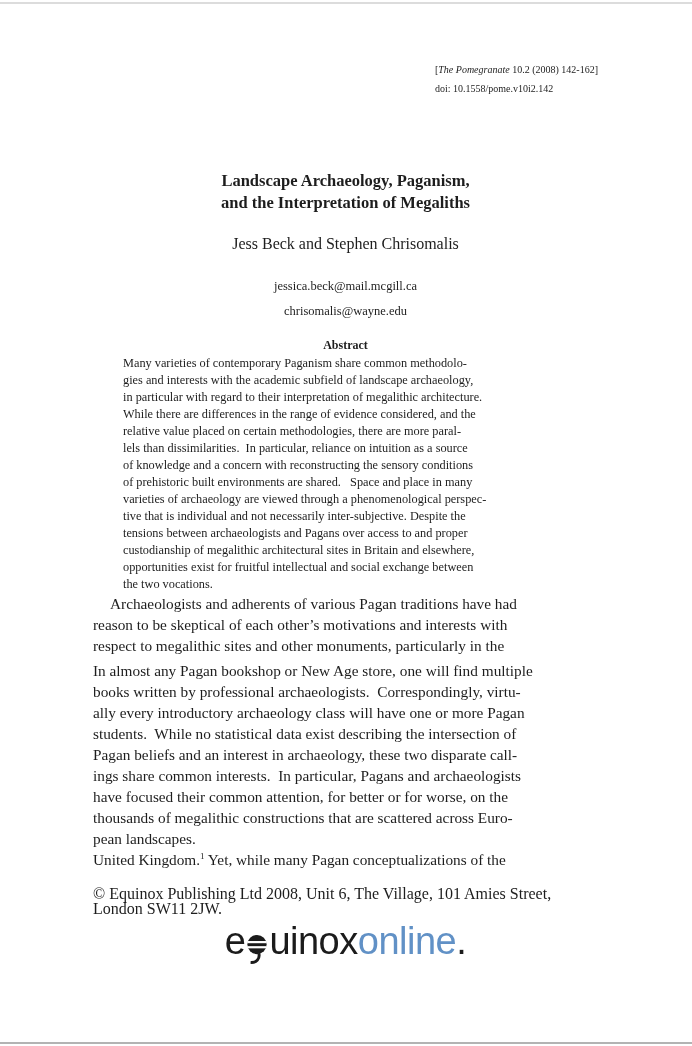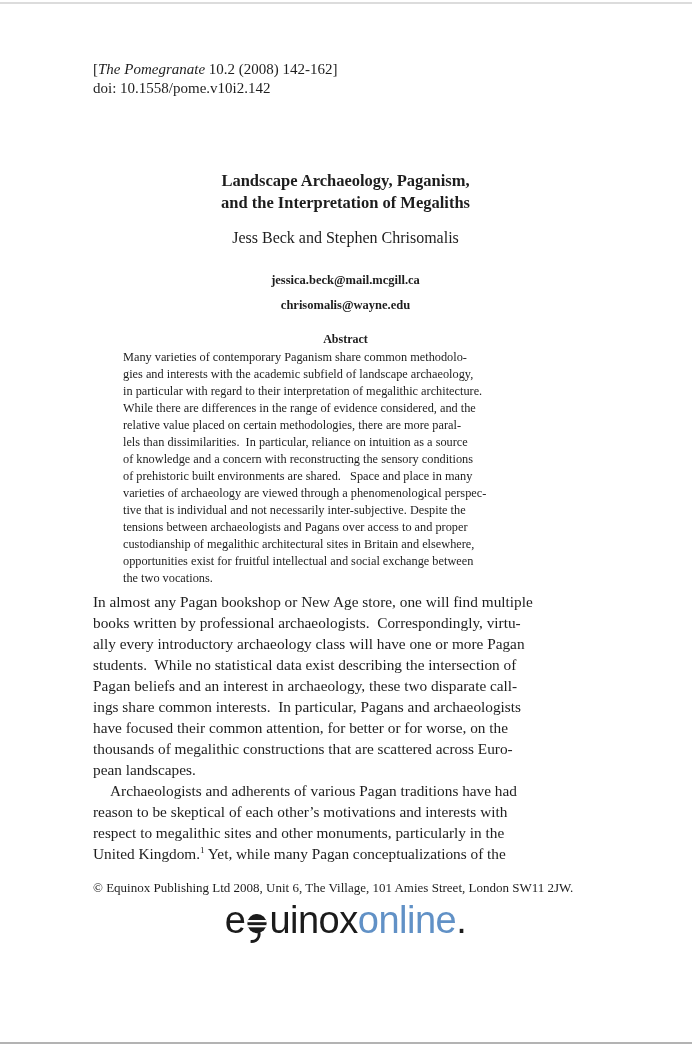--- a/index.html
+++ b/index.html
@@ -19,55 +19,55 @@
   .rule-bottom {
     position: absolute; top: 1042px; left: 0; width: 100%; height: 2px;
     background: var(--rule_bottom, #b3b3b3);
   }
   .content { position: absolute; left: 93px; width: 505px; top: 0; }
   .pre { white-space: pre; }
   .i { font-style: italic; }
 
   .header {
     margin-top: 60px;
-    display: flex; justify-content: flex-start;
-    font-size: 15px; line-height: 19px; gap: 32px;
+    display: flex; justify-content: flex-end;
+    font-size: 10px; line-height: 19px; gap: 32px;
   }
   .hright { text-align: right; }
 
   .title {
     margin: 72px 0 0 0;
     text-align: center;
     font-size: 16.5px; font-weight: bold; line-height: 22px;
   }
   .authors {
-    margin-top: 14px; text-align: center;
+    margin-top: 20px; text-align: center;
     font-size: 16px; line-height: 20px;
   }
   .emails {
     margin-top: 20px; text-align: center;
-    font-size: 12.5px; line-height: 25px; font-weight: bold;
+    font-size: 12.5px; line-height: 25px;
   }
   .abs-head {
     margin-top: 11px; text-align: center;
     font-size: 12px; font-weight: bold; line-height: 20px;
   }
   .abs-body {
     padding-left: 30px; padding-right: 26px;
     font-size: 12.3px; line-height: 17px;
   }
   .para { font-size: 15.3px; line-height: 21px; }
   .para-first { margin-top: 4px; }
   .indent { text-indent: 17px; }
   sup { font-size: 9px; line-height: 0; vertical-align: super; }
 
   .footnote { margin-top: 9px; font-size: 12.6px; line-height: 21px; }
   .fn-line1 { text-indent: 13px; }
 
-  .copyright { margin-top: 16px; font-size: 13px; line-height: 15px; }
+  .copyright { margin-top: 16px; font-size: 16px; line-height: 15px; }
 
   .logo {
     margin-top: 8px;
     text-align: center;
     font-family: "Liberation Sans", "DejaVu Sans", sans-serif;
     font-size: 38px; line-height: 34px;
     letter-spacing: -0.5px;
     color: var(--logo_black, #1b1b1b);
   }
   .lg-blue { color: var(--logo_blue, #6191c6); }
@@ -107,33 +107,33 @@
 lels than dissimilarities.  In particular, reliance on intuition as a source
 of knowledge and a concern with reconstructing the sensory conditions
 of prehistoric built environments are shared.   Space and place in many
 varieties of archaeology are viewed through a phenomenological perspec-
 tive that is individual and not necessarily inter-subjective. Despite the
 tensions between archaeologists and Pagans over access to and proper
 custodianship of megalithic architectural sites in Britain and elsewhere,
 opportunities exist for fruitful intellectual and social exchange between
 the two vocations.</div>
 
+    <div class="para indent pre">Archaeologists and adherents of various Pagan traditions have had
+reason to be skeptical of each other’s motivations and interests with
+respect to megalithic sites and other monuments, particularly in the</div>
+
     <div class="para para-first pre">In almost any Pagan bookshop or New Age store, one will find multiple
 books written by professional archaeologists.  Correspondingly, virtu-
 ally every introductory archaeology class will have one or more Pagan
 students.  While no statistical data exist describing the intersection of
 Pagan beliefs and an interest in archaeology, these two disparate call-
 ings share common interests.  In particular, Pagans and archaeologists
 have focused their common attention, for better or for worse, on the
 thousands of megalithic constructions that are scattered across Euro-
 pean landscapes.</div>
-
-    <div class="para indent pre">Archaeologists and adherents of various Pagan traditions have had
-reason to be skeptical of each other’s motivations and interests with
-respect to megalithic sites and other monuments, particularly in the</div>
 
     <div class="para"><span>United Kingdom.</span><sup>1</sup><span> Yet, while many Pagan conceptualizations of the</span></div>
 
 
     <div class="copyright">© Equinox Publishing Ltd 2008, Unit 6, The Village, 101 Amies Street, London SW11 2JW.</div>
 
     <div class="logo"><span>e</span><svg class="qicon" width="22" height="34" viewBox="0 0 24 34" aria-hidden="true">
           <circle cx="12" cy="11" r="10.5" fill="#1b1b1b"></circle>
           <rect x="1.5" y="7.2" width="21" height="2.4" fill="#ffffff"></rect>
           <rect x="1.5" y="12.8" width="21" height="2.4" fill="#ffffff"></rect>

